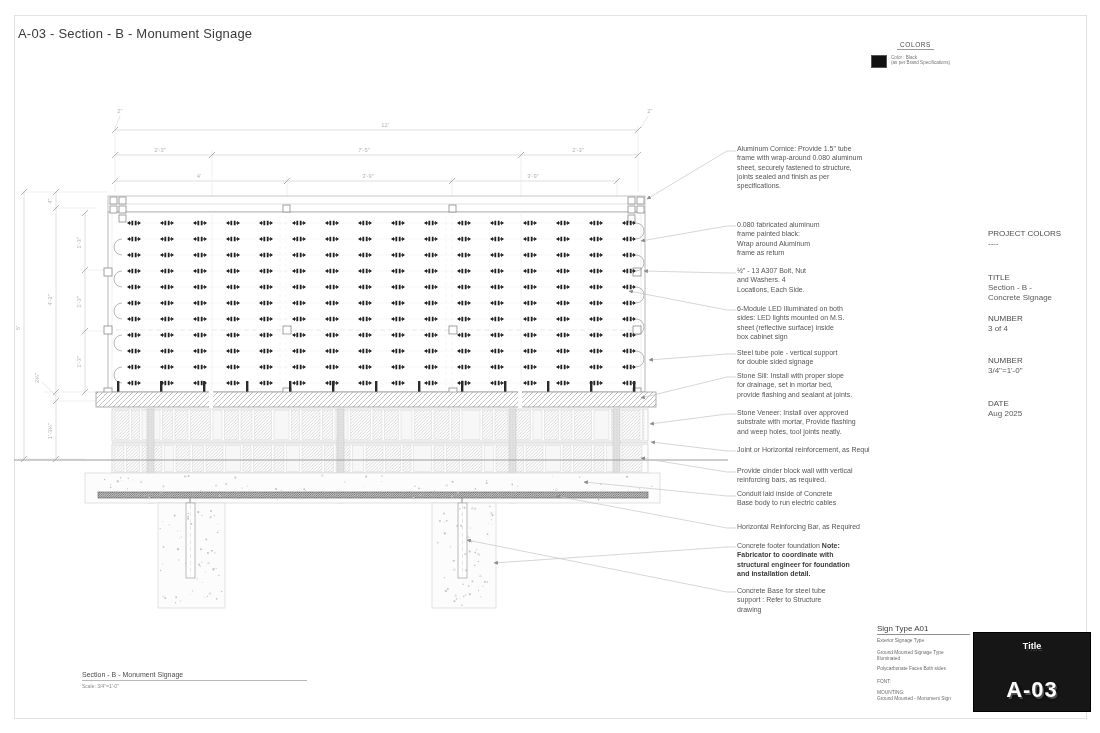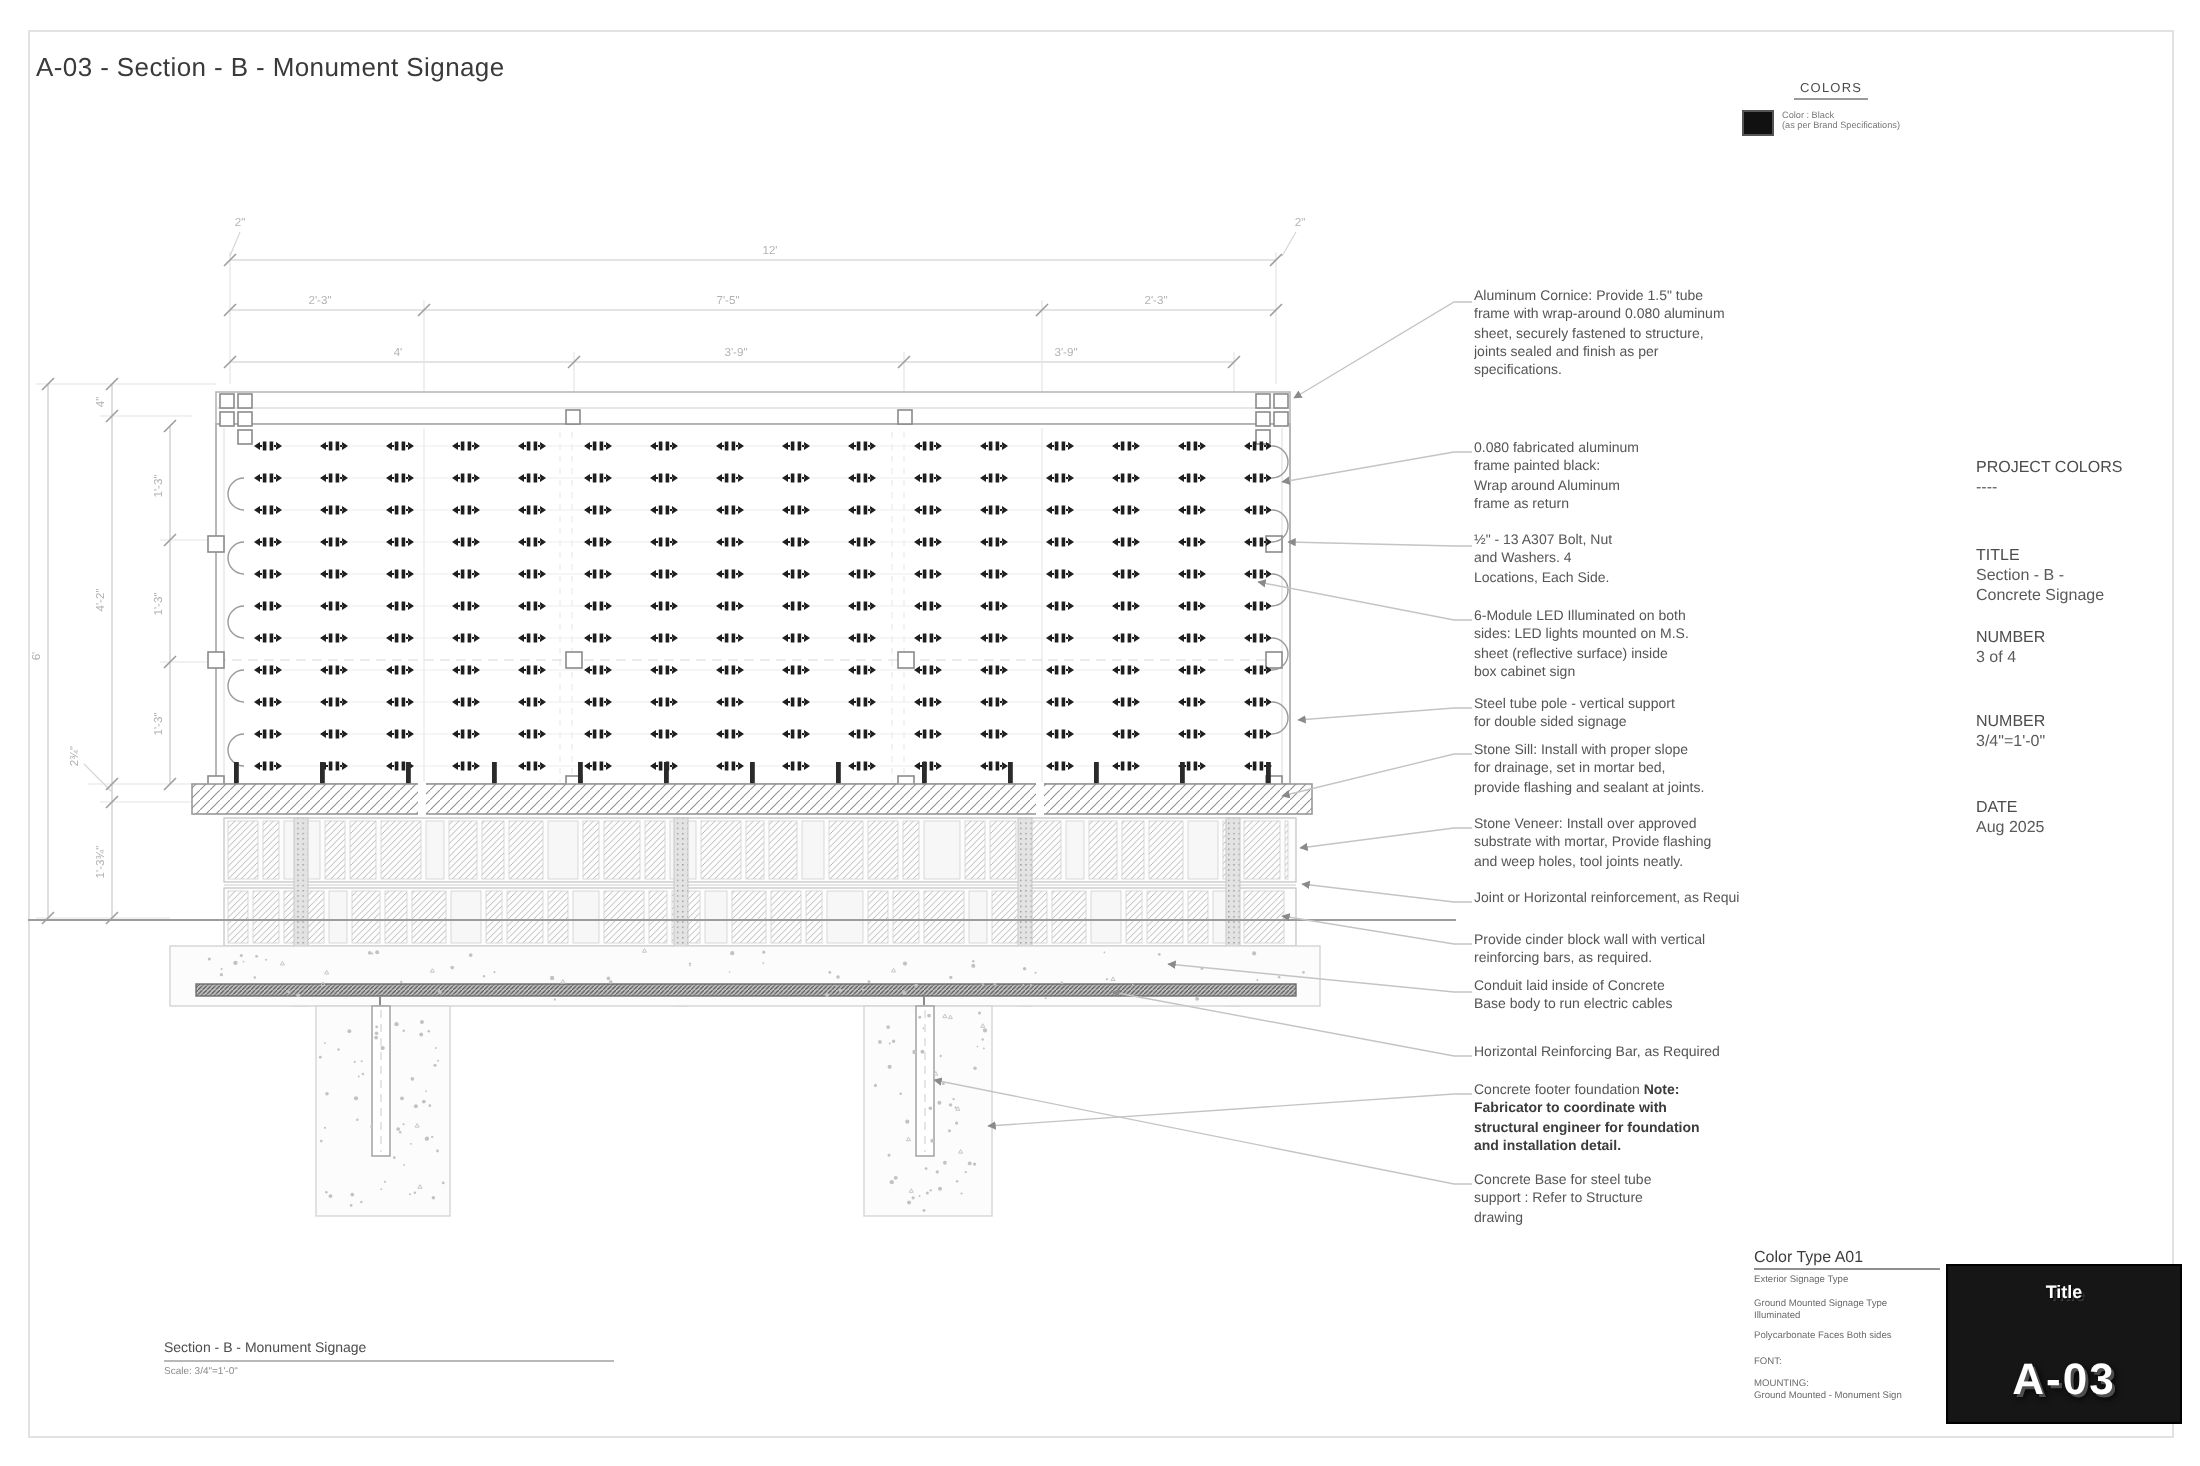--- a/index.html
+++ b/index.html
@@ -523,21 +523,21 @@
     <div class="pvalue">3/4"=1'-0"</div>
   </div>
   <div class="pgroup" style="top:399px">
     <div class="plabel">DATE</div>
     <div class="pvalue">Aug 2025</div>
   </div>
 
   <div class="fl-title">Section - B - Monument Signage</div>
   <div class="fl-scale">Scale: 3/4"=1'-0"</div>
 
-  <div class="st-head">Color Type  A01</div>
+  <div class="st-head">Sign Type  A01</div>
   <div class="st-item" style="top:638px">Exterior Signage Type</div>
   <div class="st-item" style="top:650px">Ground Mounted Signage Type
 Illuminated</div>
   <div class="st-item" style="top:666px">Polycarbonate Faces Both sides</div>
   <div class="st-item" style="top:679px">FONT:</div>
   <div class="st-item" style="top:690px">MOUNTING:
 Ground Mounted - Monument Sign</div>
 
   <div class="title-block">
     <div class="tb-label">Title</div>

